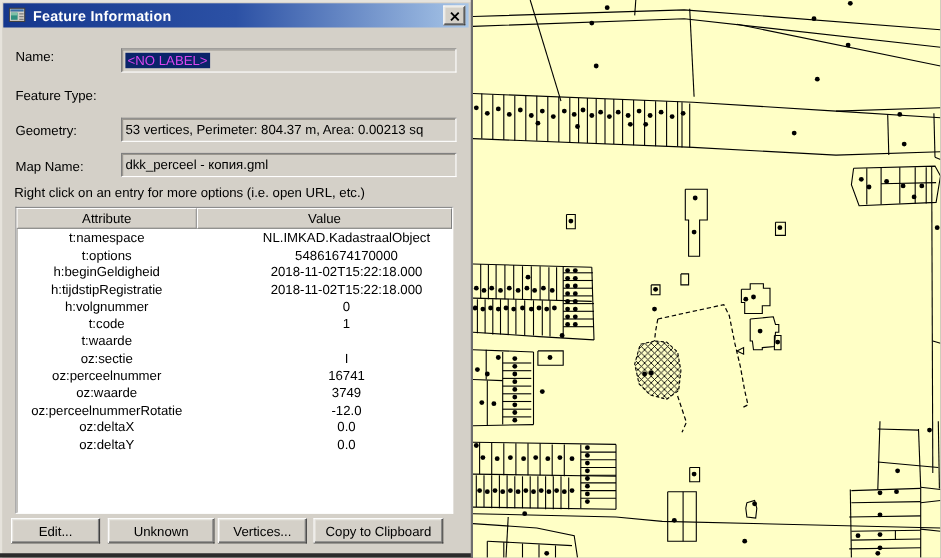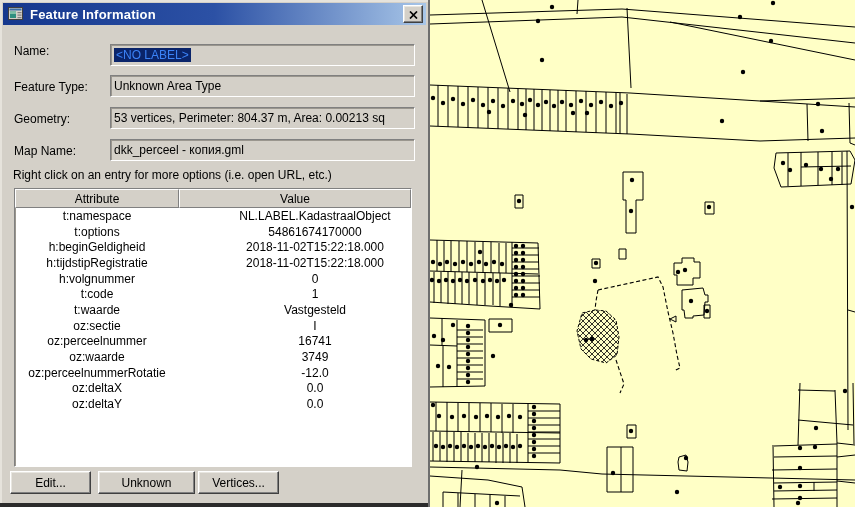--- a/index.html
+++ b/index.html
@@ -25,21 +25,21 @@
   .close-btn { margin-left:auto; width:20px; height:18px; background:#d4d0c8;
                border:1px solid; border-color:#fff #404040 #404040 #fff;
                box-shadow: inset -1px -1px 0 #808080, inset 1px 1px 0 #e8e6e0;
                display:flex; align-items:center; justify-content:center; cursor:default; padding:0; }
 
   .f-label { position:absolute; left:14px; font-size:12px; color:#000; white-space:nowrap; }
   .f-field { position:absolute; left:110px; width:305px; height:22px; background:#d4d0c8;
              border:1px solid; border-color:#808080 #fff #fff #808080;
              box-shadow: inset 1px 1px 0 #9a968e;
              font-size:12px; padding:3px 2px 0 3px; white-space:nowrap; overflow:hidden; }
-  .sel { background:#0a246a; color:#3b82f6; padding:0 2px; }
+  .sel { background:#0a246a; color:#d946ef; padding:0 2px; }
   .hint { position:absolute; left:13px; top:168px; font-size:12px; white-space:nowrap; }
 
   .attr-table { position:absolute; left:14px; top:188px; width:398px; height:279px; background:#fff;
                 border:1px solid; border-color:#808080 #fff #fff #808080;
                 box-shadow: inset 1px 1px 0 #9a968e; overflow:hidden; }
   .t-head { display:flex; height:19px; }
   .t-h { background:#d4d0c8; border:1px solid; border-color:#fff #808080 #808080 #fff;
          font-size:12px; display:flex; align-items:center; justify-content:center; }
   .t-h.c1 { width:164px; } .t-h.c2 { flex:1; }
   .t-row { display:flex; height:15.7px; align-items:center; font-size:12px;gap:40px; }
@@ -413,39 +413,38 @@
               <path d="M1 0.5 L8 7.5 M8 0.5 L1 7.5" stroke="#000" stroke-width="1.7" fill="none"></path>
             </svg>
         </span>
       </button>
     </div>
 
     <span class="f-label" style="top:44px">Name:</span>
     <div class="f-field" style="top:44px"><span class="sel">&lt;NO LABEL&gt;</span></div>
 
     <span class="f-label" style="top:80px">Feature Type:</span>
-    <div class="f-field" style="top:75px">Unknown Area Type</div>
 
     <span class="f-label" style="top:112px">Geometry:</span>
     <div class="f-field" style="top:107px">53 vertices, Perimeter: 804.37 m, Area: 0.00213 sq</div>
 
     <span class="f-label" style="top:144px">Map Name:</span>
     <div class="f-field" style="top:139px">dkk_perceel - копия.gml</div>
 
     <div class="hint">Right click on an entry for more options (i.e. open URL, etc.)</div>
 
     <div class="attr-table">
       <div class="t-head">
         <div class="t-h c1">Attribute</div>
         <div class="t-h c2">Value</div>
       </div>
       <div id="table-body">
           <div class="t-row">
             <div class="t-c c1">t:namespace</div>
-            <div class="t-c c2">NL.LABEL.KadastraalObject</div>
+            <div class="t-c c2">NL.IMKAD.KadastraalObject</div>
           </div>
           <div class="t-row">
             <div class="t-c c1">t:options</div>
             <div class="t-c c2">54861674170000</div>
           </div>
           <div class="t-row">
             <div class="t-c c1">h:beginGeldigheid</div>
             <div class="t-c c2">2018-11-02T15:22:18.000</div>
           </div>
           <div class="t-row">
@@ -455,21 +454,20 @@
           <div class="t-row">
             <div class="t-c c1">h:volgnummer</div>
             <div class="t-c c2">0</div>
           </div>
           <div class="t-row">
             <div class="t-c c1">t:code</div>
             <div class="t-c c2">1</div>
           </div>
           <div class="t-row">
             <div class="t-c c1">t:waarde</div>
-            <div class="t-c c2">Vastgesteld</div>
           </div>
           <div class="t-row">
             <div class="t-c c1">oz:sectie</div>
             <div class="t-c c2">I</div>
           </div>
           <div class="t-row">
             <div class="t-c c1">oz:perceelnummer</div>
             <div class="t-c c2">16741</div>
           </div>
           <div class="t-row">
@@ -487,15 +485,16 @@
           <div class="t-row">
             <div class="t-c c1">oz:deltaY</div>
             <div class="t-c c2">0.0</div>
           </div>
         </div>
     </div>
 
     <button class="btn" id="btn-0">Edit...</button>
     <button class="btn" id="btn-1">Unknown</button>
     <button class="btn" id="btn-2">Vertices...</button>
+    <button class="btn" id="btn-3">Copy to Clipboard</button>
   </div>
 
 </div>
 
 </body></html>

